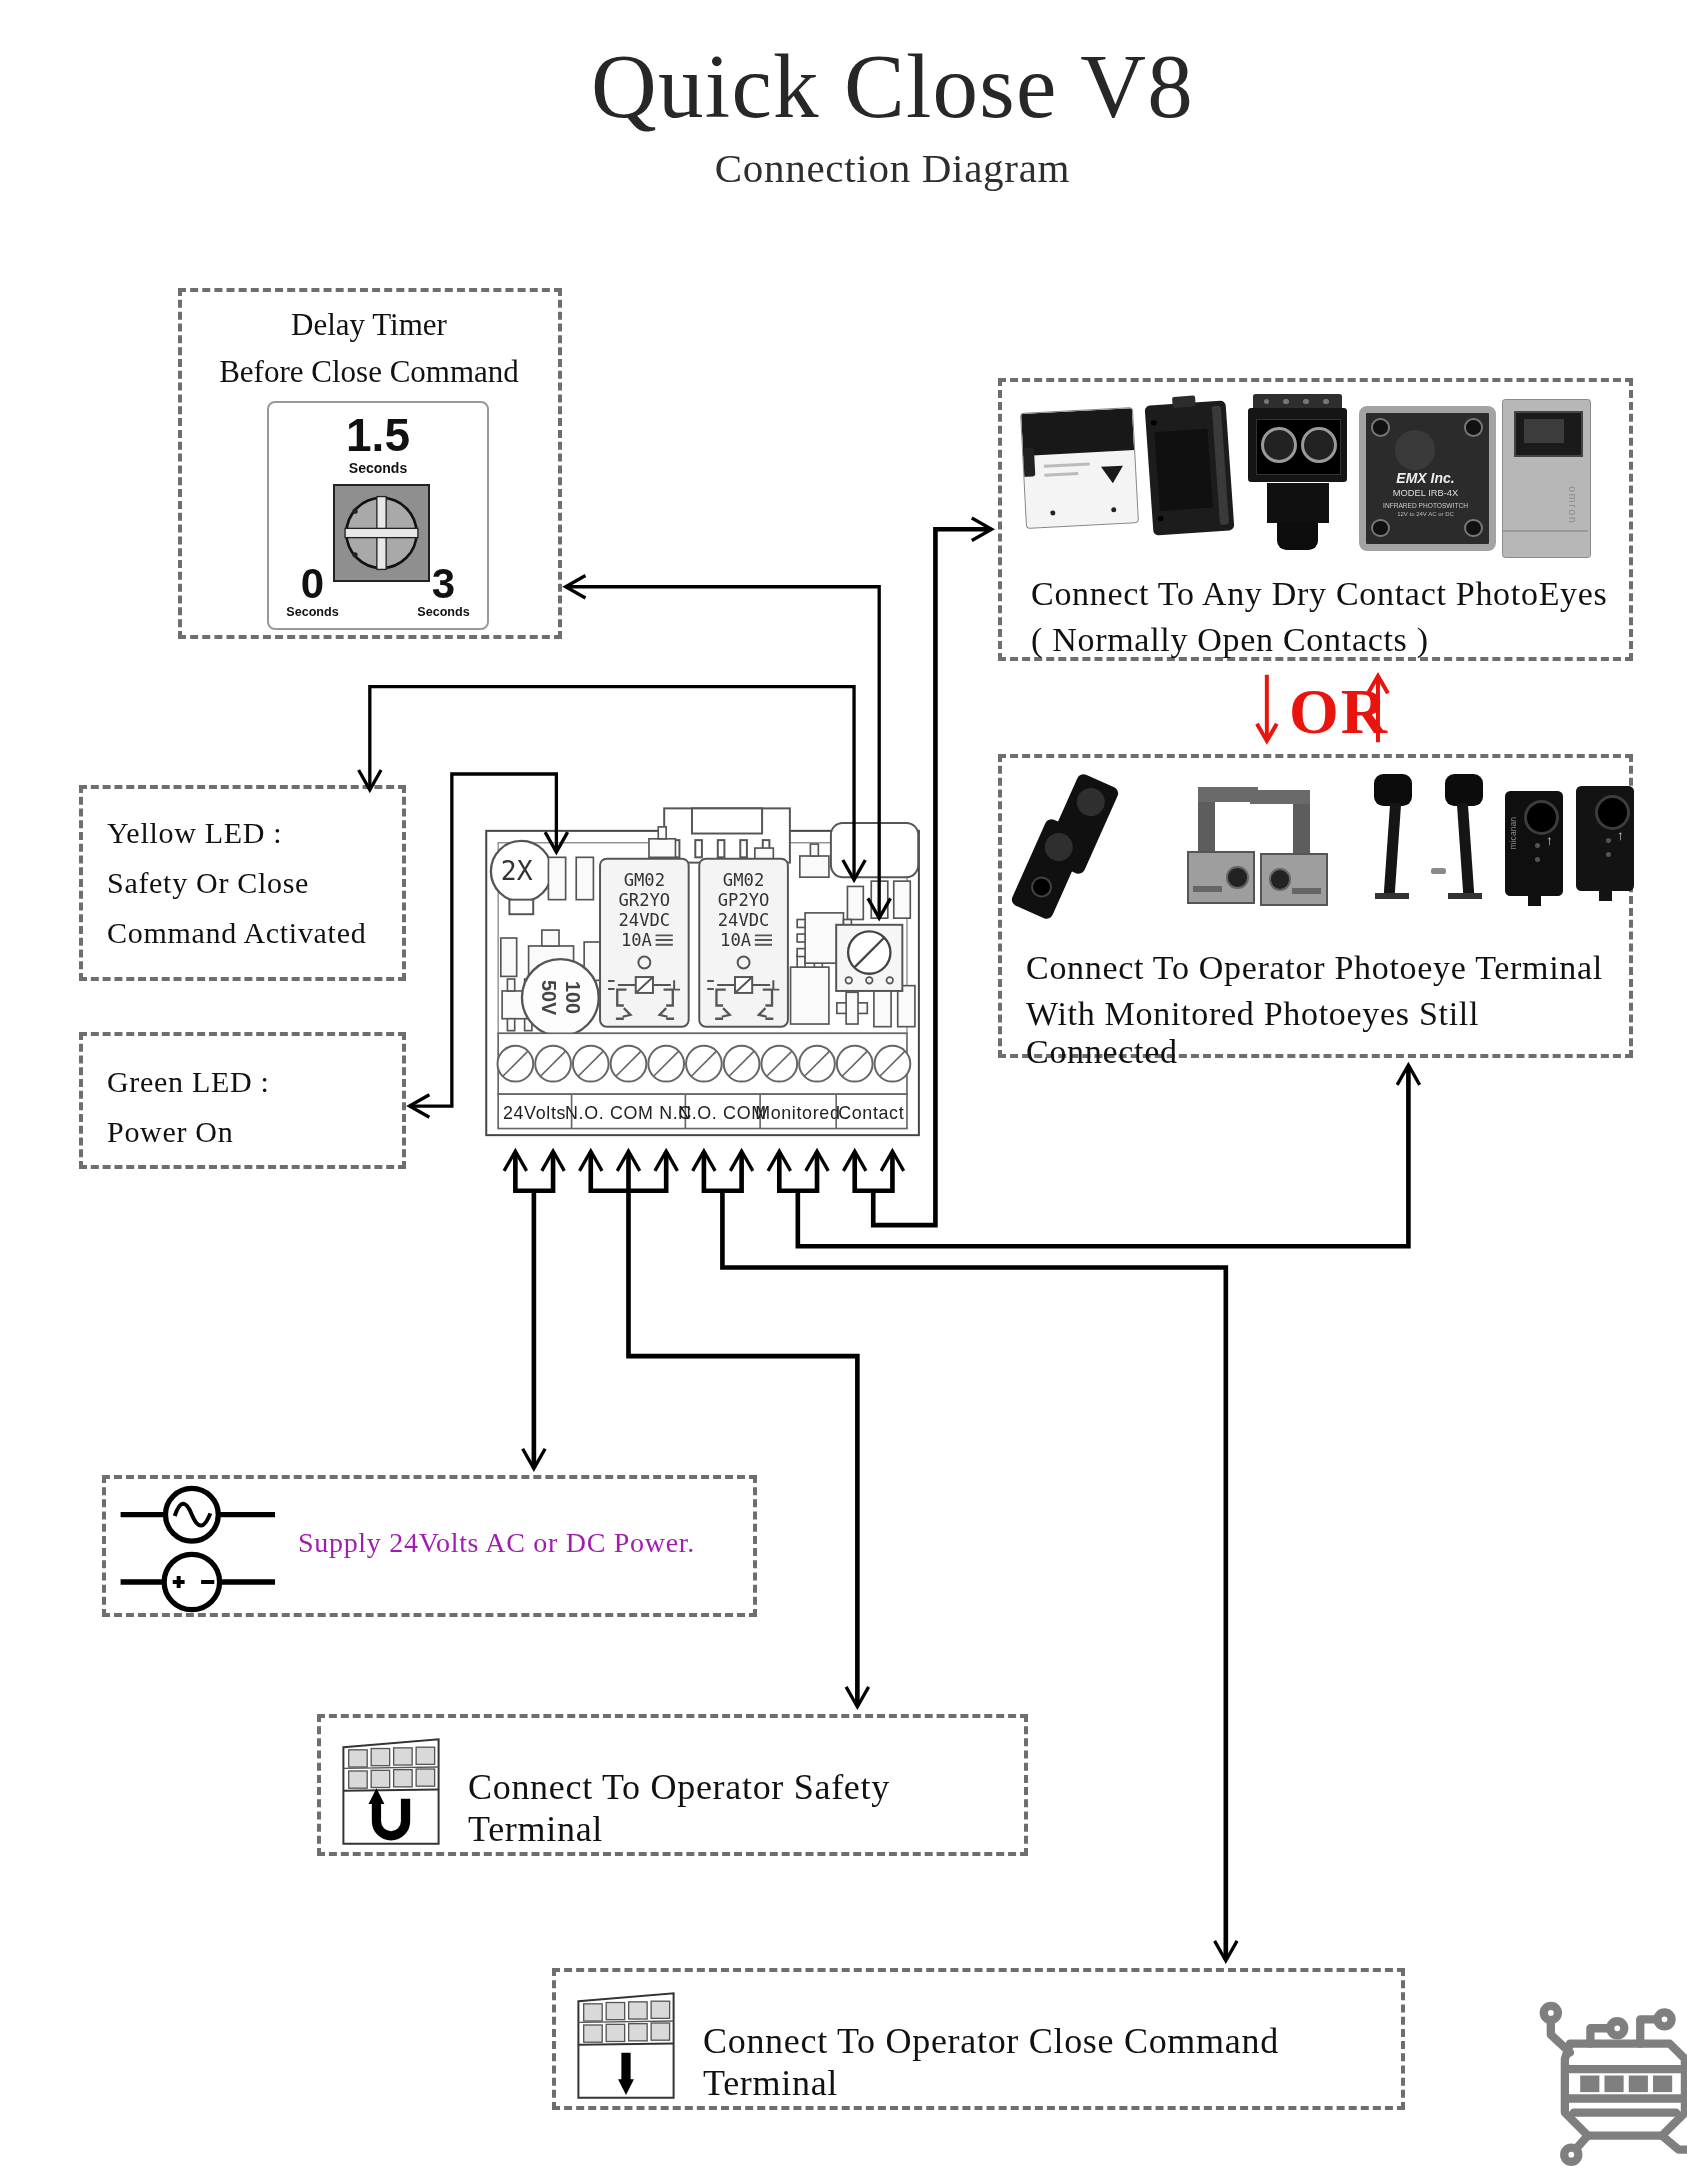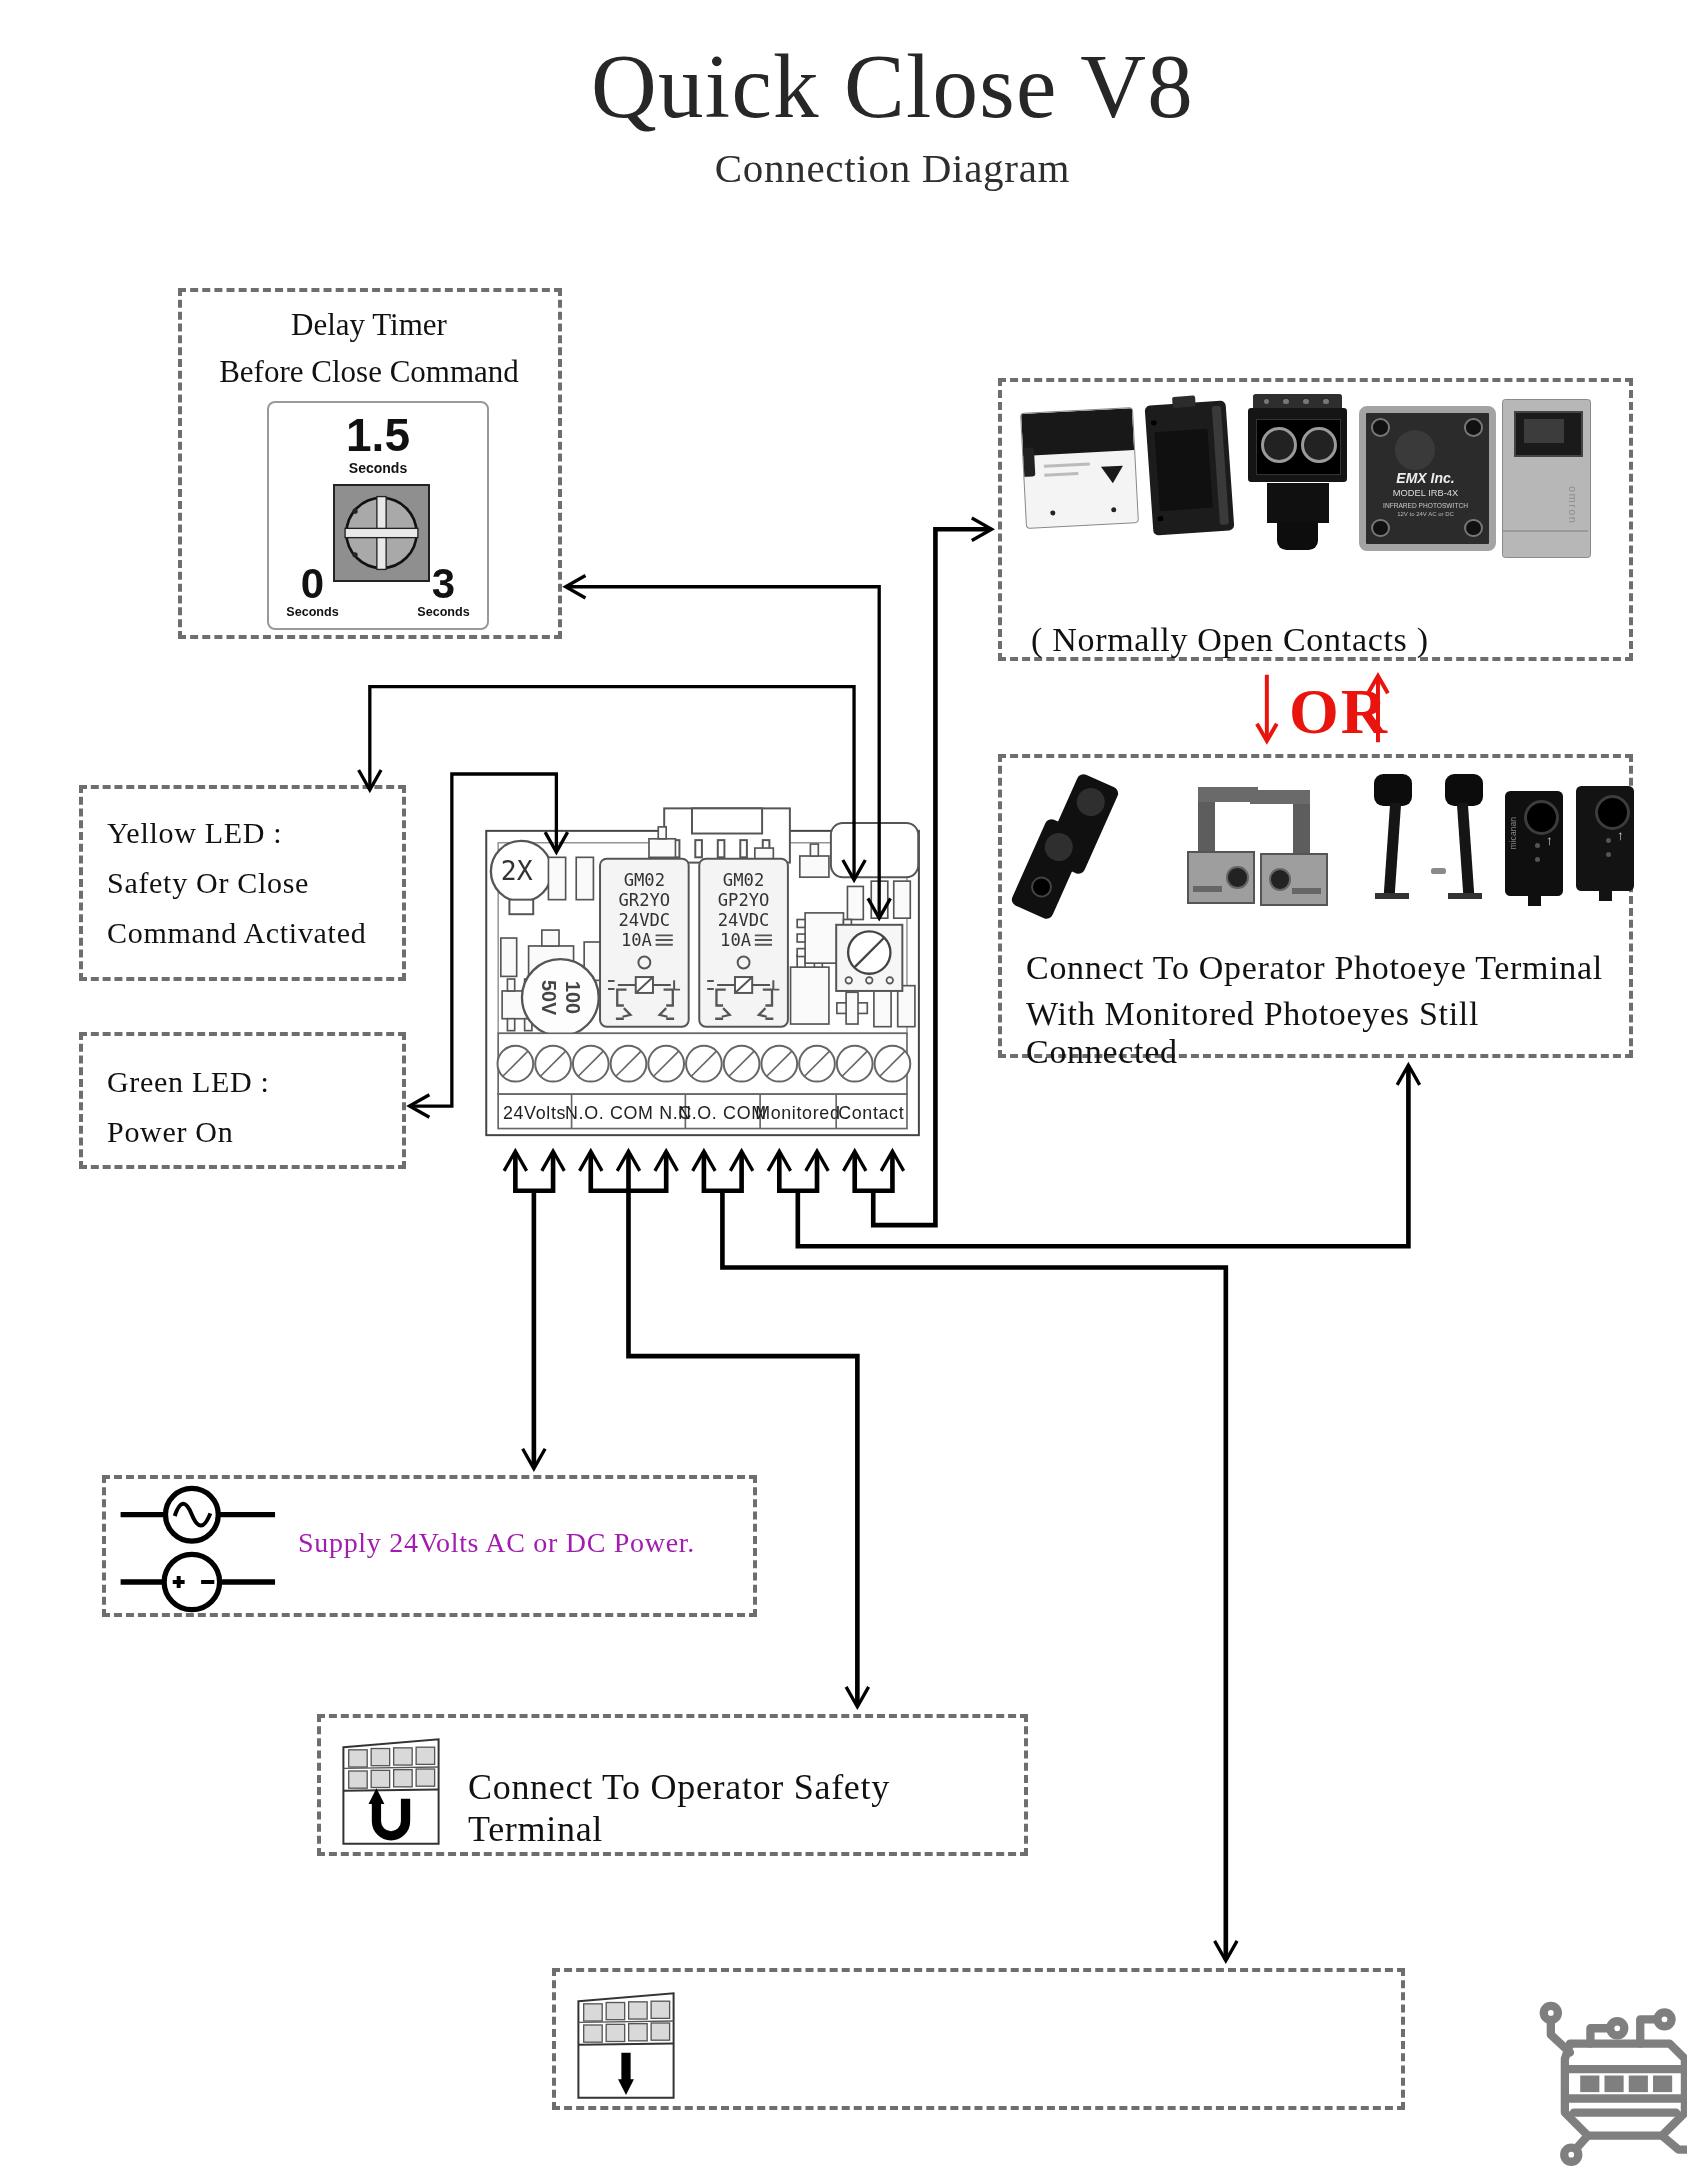--- a/index.html
+++ b/index.html
@@ -97,20 +97,21 @@
       </div>
 
       <div class="abs" style="left:500px;top:6.6px;width:87px;height:157px;background:#b7b7b7;border:1.3px solid #8a8a8a;border-radius:3.3px;">
         <div class="abs" style="left:10.6px;top:10.6px;width:65px;height:42px;background:#1a1a1a;border:2px solid #444;">
           <div class="abs" style="left:8px;top:6.6px;width:40px;height:24px;background:#3c3c3c;"></div>
         </div>
         <div class="abs sans" style="left:64px;top:86px;font-size:11.2px;color:#8f8f8f;writing-mode:vertical-rl;letter-spacing:1.3px;">omron</div>
         <div class="abs" style="left:0;top:130px;width:85px;height:2px;background:#9a9a9a;"></div>
       </div>
     </div>
+    <div class="abs serif biglabel" style="left:29px;top:193px;">Connect To Any Dry Contact PhotoEyes</div>
     <div class="abs serif biglabel" style="left:29px;top:239px;">( Normally Open Contacts )</div>
   </div>
 
   <div class="abs" style="left:1184px;top:670px;width:218px;height:83px;">
     <span class="serif" style="position:absolute;left:66px;top:5.3px;font-size:64px;font-weight:bold;color:#e8140d;letter-spacing:2px;">OR</span>
   </div>
 
   <div class="dashedbox" style="left:959px;top:754px;width:635px;height:304px;">
     <div class="devrow" style="top:9.3px;height:165px;">
 
@@ -231,20 +232,21 @@
         <rect x="16" y="62" width="28" height="26"></rect>
           <rect x="50" y="61" width="28" height="26"></rect>
         <rect x="84" y="60" width="28" height="26"></rect>
           <rect x="118" y="59" width="28" height="26"></rect>
       </g>
       <line x1="8" y1="58" x2="152" y2="56" stroke="#555" stroke-width="2"></line>
       <line x1="8" y1="92" x2="152" y2="90" stroke="#333" stroke-width="3"></line>
       <line x1="80" y1="104" x2="80" y2="146" stroke="#000" stroke-width="14"></line>
       <polygon points="68,144 92,144 80,168" fill="#000"></polygon>
     </svg>
+    <div class="abs serif" style="left:147px;top:48px;font-size:36px;color:#111;letter-spacing:0.7px;">Connect To Operator Close Command Terminal</div>
   </div>
 
   <svg class="abs" style="left:1485px;top:1981px;" width="198" height="198" viewBox="0 0 310 310">
     <g stroke="#7f7f7f" stroke-width="13" fill="none" stroke-linecap="round" stroke-linejoin="round">
       <path d="M72,98 H228 L252,122 V206 L216,242 H100 L64,206 V122 Z"></path>
       <line x1="66" y1="138" x2="250" y2="138"></line>
       <line x1="66" y1="184" x2="250" y2="184"></line>
       <line x1="78" y1="206" x2="238" y2="206"></line>
       <path d="M72,112 L42,84 V64"></path>
         <circle cx="42" cy="50" r="11"></circle>

